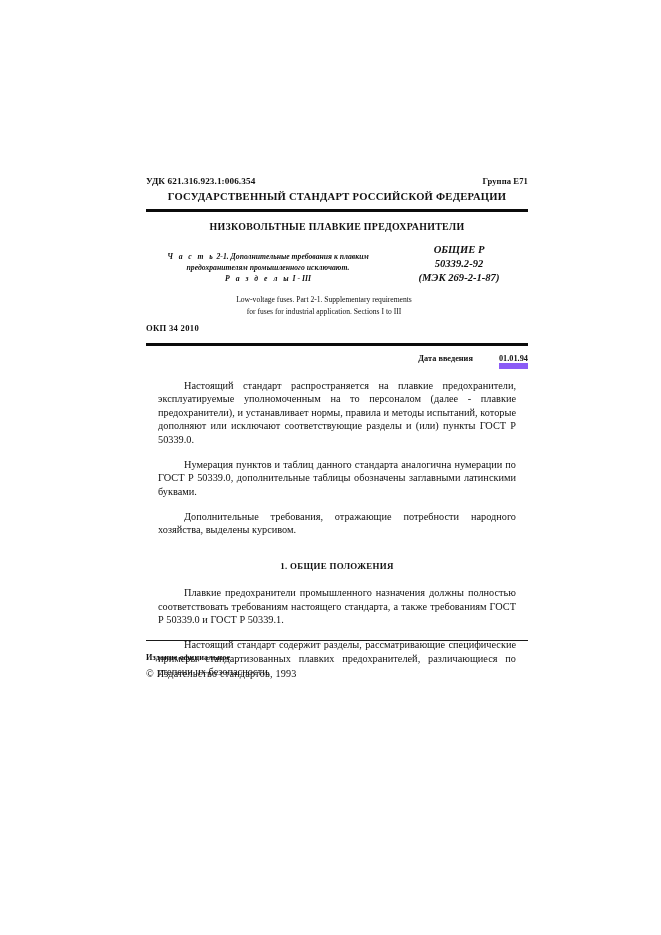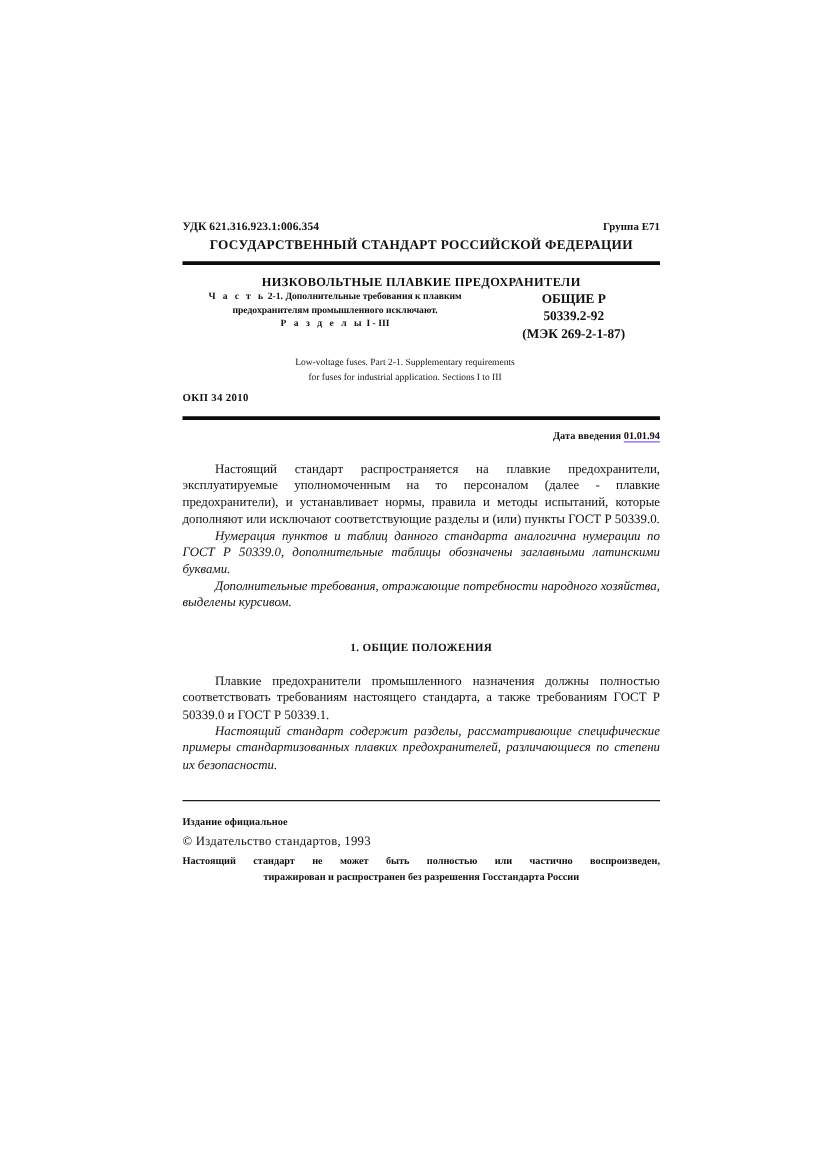--- a/index.html
+++ b/index.html
@@ -75,22 +75,23 @@
   .title-main {
     text-align: center;
     font-size: 9.9px;
     font-weight: bold;
     letter-spacing: 0.3px;
     margin-top: 9px;
   }
 
   .title-cols {
     display: flex;
-    align-items: flex-start;
-    margin-top: 0;
+    align-items: flex-end;
+    margin-top: 10px;
+    font-style: italic;
   }
   .title-left {
     width: 244px;
     text-align: center;
     font-size: 7.7px;
     font-weight: bold;
     line-height: 1.42;
   }
   .sp-wide { letter-spacing: 1.9px; }
   .sp-wide2 { letter-spacing: 2.0px; }
@@ -120,36 +121,37 @@
     letter-spacing: 0.3px;
   }
 
   .date-row {
     text-align: right;
     font-size: 8.3px;
     font-weight: bold;
     margin-top: 8px;
   }
   .date-val {
-    border-bottom: 1px solid #8b5cf6;
+    border-bottom: 6px solid #8b5cf6;
     padding-bottom: 0px;
+    margin-left: 24px;
   }
 
   
   .body-block {
     margin-top: 16px;
     font-size: 10.3px;
     line-height: 1.30;
   }
   .para {
     text-align: justify;
     text-indent: 26px;
-    margin: 0;
-  }
-  .para + .para { margin-top: 0px; font-style: italic; }
+    margin: 12px;
+  }
+  .para + .para { margin-top: 0px; }
   .para-gap { margin-top: 9px; }
 
   .section-head {
     text-align: center;
     font-size: 8.9px;
     font-weight: bold;
     letter-spacing: 0.3px;
     margin-top: 24px;
     margin-bottom: 14px;
   }
@@ -248,19 +250,15 @@
       <p class="para">Плавкие предохранители промышленного назначения должны полностью соответствовать требованиям настоящего стандарта, а также требованиям ГОСТ Р 50339.0 и ГОСТ Р 50339.1.</p>
       <p class="para para-gap">Настоящий стандарт содержит разделы, рассматривающие специфические примеры стандартизованных плавких предохранителей, различающиеся по степени их безопасности.</p>
     </div>
 
   </div>
 
   <div class="footer">
     <div class="rule-thin"></div>
     <div class="izdanie">Издание официальное</div>
     <div class="copyright">© Издательство стандартов, 1993</div>
-    <div class="notice">
-      <span class="n1">Настоящий стандарт не может быть полностью или частично воспроизведен,</span>
-      <span class="n2">тиражирован и распространен без разрешения Госстандарта России</span>
-    </div>
   </div>
 
 </div>
 
 </body></html>

